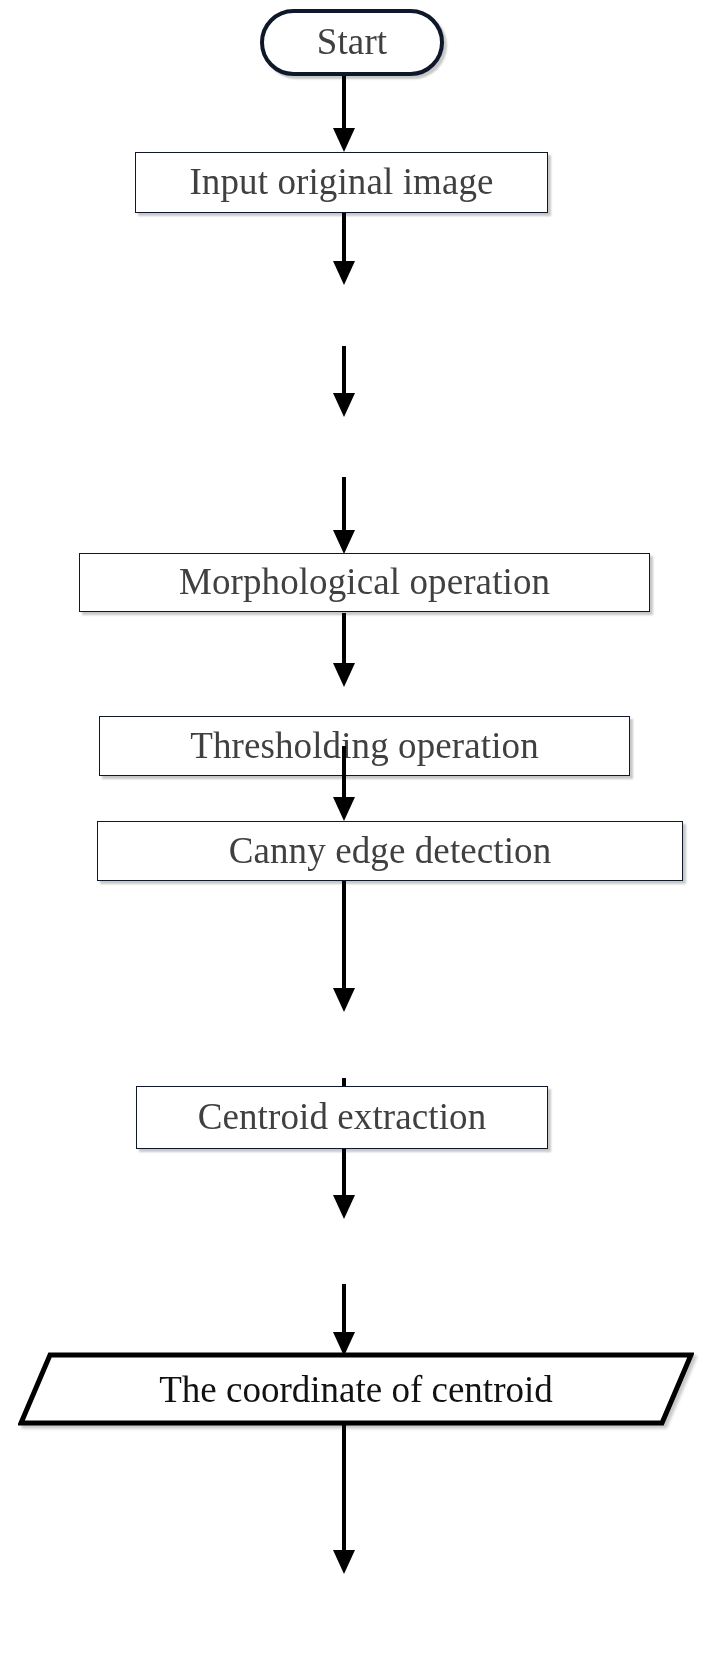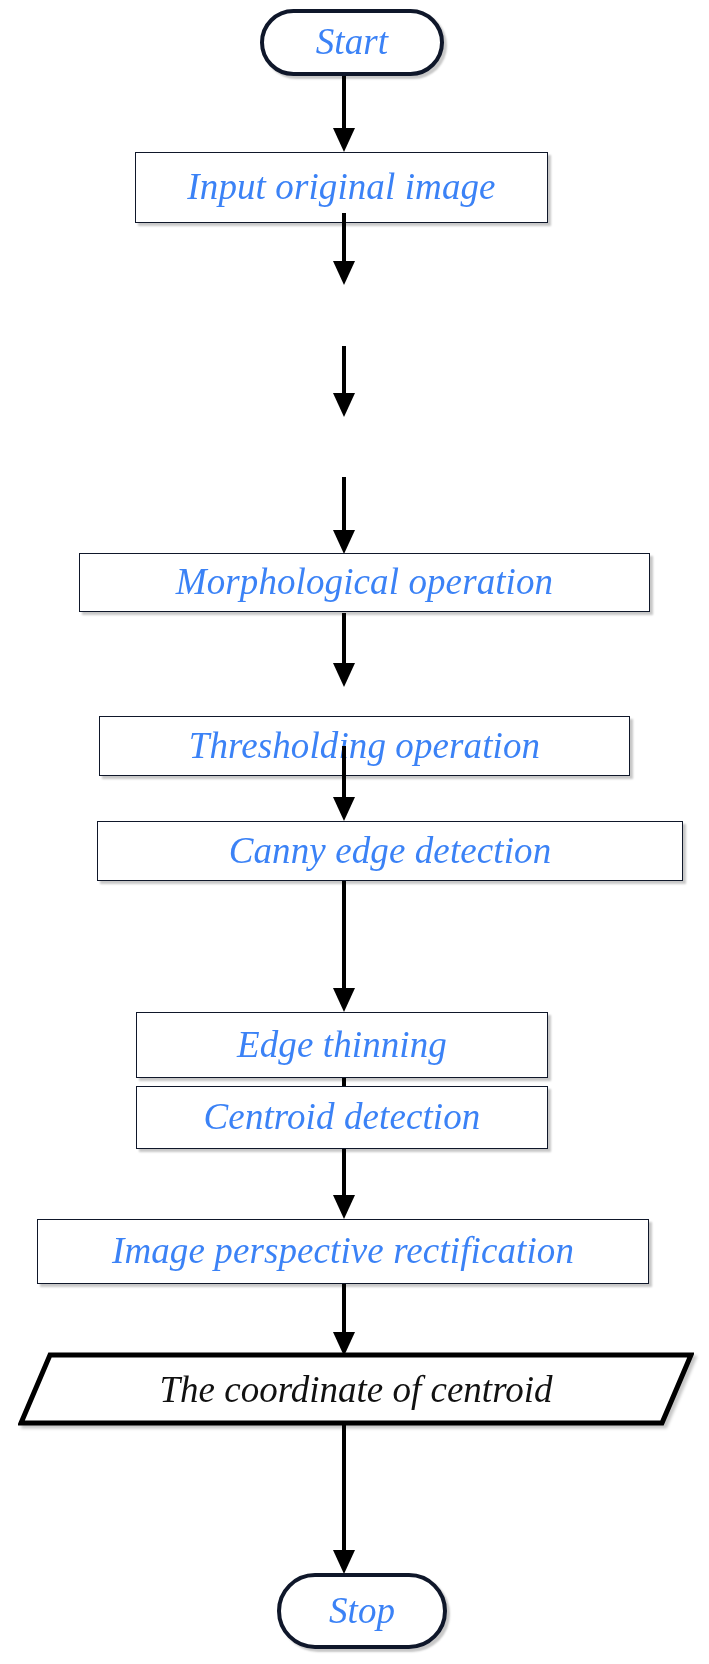--- a/index.html
+++ b/index.html
@@ -18,25 +18,24 @@
     overflow: hidden;
   }
   .node {
     position: absolute;
     box-sizing: border-box;
     background: #ffffff;
     border: 1px solid #0f172a;
     display: flex;
     align-items: center;
     justify-content: center;
-    color: #3b82f6;
+    color: #404040;
     line-height: 1;
     white-space: nowrap;
     box-shadow: 3px 3px 2px rgba(0,0,0,0.22);
-    font-style: italic;
   }
   .node.process {
     border-radius: 0;
   }
   .node.terminator {
     border-radius: 999px;
     border-width: 4px;
   }
   .node-label {
     display: block;
@@ -59,21 +58,20 @@
     top: 0;
     width: 100%;
     height: 100%;
     display: flex;
     align-items: center;
     justify-content: center;
     font-size: 37px;
     color: #111111;
     white-space: nowrap;
     pointer-events: none;
-    font-style: italic;
   }
   
   .arrow {
     position: absolute;
     width: 0;
   }
   .arrow .shaft {
     position: absolute;
     left: -2px;
     top: 0;
@@ -97,21 +95,21 @@
 
   <div class="node terminator" style="left:260px; top:9px; width:184px; height:67px;">
     <span class="node-label">Start</span>
   </div>
 
   <div class="arrow" style="left:344px; top:76px; height:76px;">
     <div class="shaft" style="height:52px;"></div>
     <div class="head" style="top:52px;"></div>
   </div>
 
-  <div class="node process" style="left:135px; top:152px; width:413px; height:71px;">
+  <div class="node process" style="left:135px; top:152px; width:413px; height:61px;">
     <span class="node-label">Input original image</span>
   </div>
 
   <div class="arrow" style="left:344px; top:213px; height:72px;">
     <div class="shaft" style="height:48px;"></div>
     <div class="head" style="top:48px;"></div>
   </div>
 
 
   <div class="arrow" style="left:344px; top:346px; height:71px;">
@@ -145,56 +143,47 @@
 
   <div class="node process" style="left:97px; top:821px; width:586px; height:60px;">
     <span class="node-label">Canny edge detection</span>
   </div>
 
   <div class="arrow" style="left:344px; top:881px; height:131px;">
     <div class="shaft" style="height:107px;"></div>
     <div class="head" style="top:107px;"></div>
   </div>
 
-  <div class="node process" style="left:136px; top:1012px; width:412px; height:66px;">
-    <span class="node-label">Edge thinning</span>
-  </div>
 
   <div class="arrow" style="left:344px; top:1078px; height:68px;">
     <div class="shaft" style="height:44px;"></div>
     <div class="head" style="top:44px;"></div>
   </div>
 
   <div class="node process" style="left:136px; top:1086px; width:412px; height:63px;">
-    <span class="node-label">Centroid detection</span>
+    <span class="node-label">Centroid extraction</span>
   </div>
 
   <div class="arrow" style="left:344px; top:1149px; height:70px;">
     <div class="shaft" style="height:46px;"></div>
     <div class="head" style="top:46px;"></div>
   </div>
 
-  <div class="node process" style="left:37px; top:1219px; width:612px; height:65px;">
-    <span class="node-label">Image perspective rectification</span>
-  </div>
 
   <div class="arrow" style="left:344px; top:1284px; height:72px;">
     <div class="shaft" style="height:48px;"></div>
     <div class="head" style="top:48px;"></div>
   </div>
 
   <div class="para-wrap" style="left:18px; top:1352px; width:676px; height:74px;">
     <svg width="676" height="74" viewBox="0 0 676 74">
       <polygon points="32,3 673,3 644,71 3,71" fill="#ffffff" stroke="#000000" stroke-width="5"></polygon>
     </svg>
     <span class="para-label">The coordinate of centroid</span>
   </div>
 
   <div class="arrow" style="left:344px; top:1423px; height:151px;">
     <div class="shaft" style="height:127px;"></div>
     <div class="head" style="top:127px;"></div>
   </div>
 
-  <div class="node terminator" style="left:277px; top:1573px; width:170px; height:76px;">
-    <span class="node-label">Stop</span>
-  </div>
 
 </div>
 
 </body></html>

